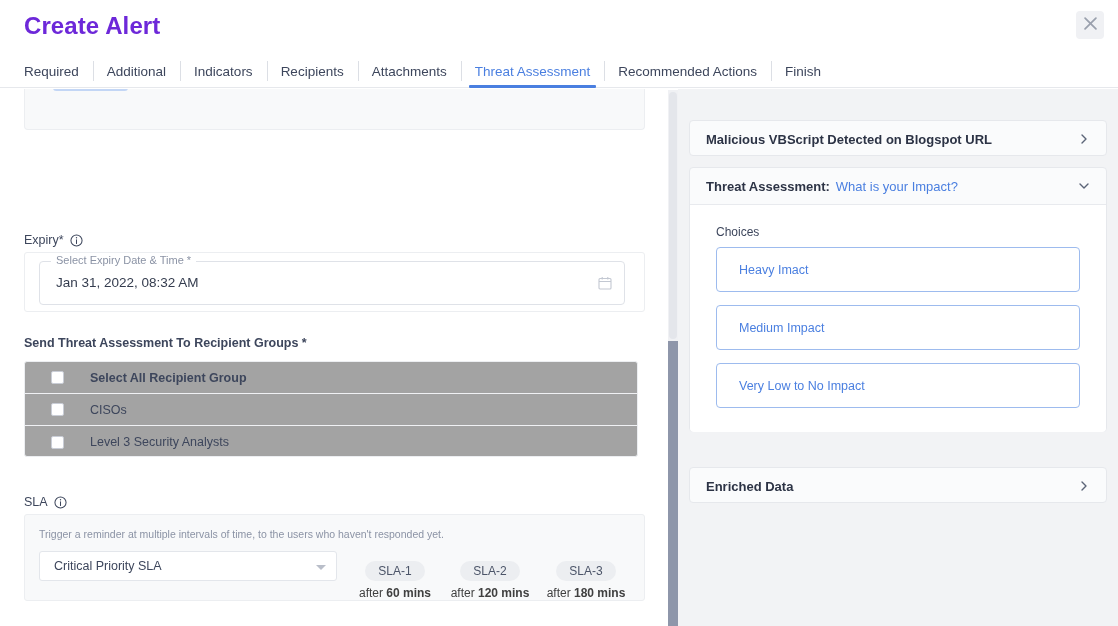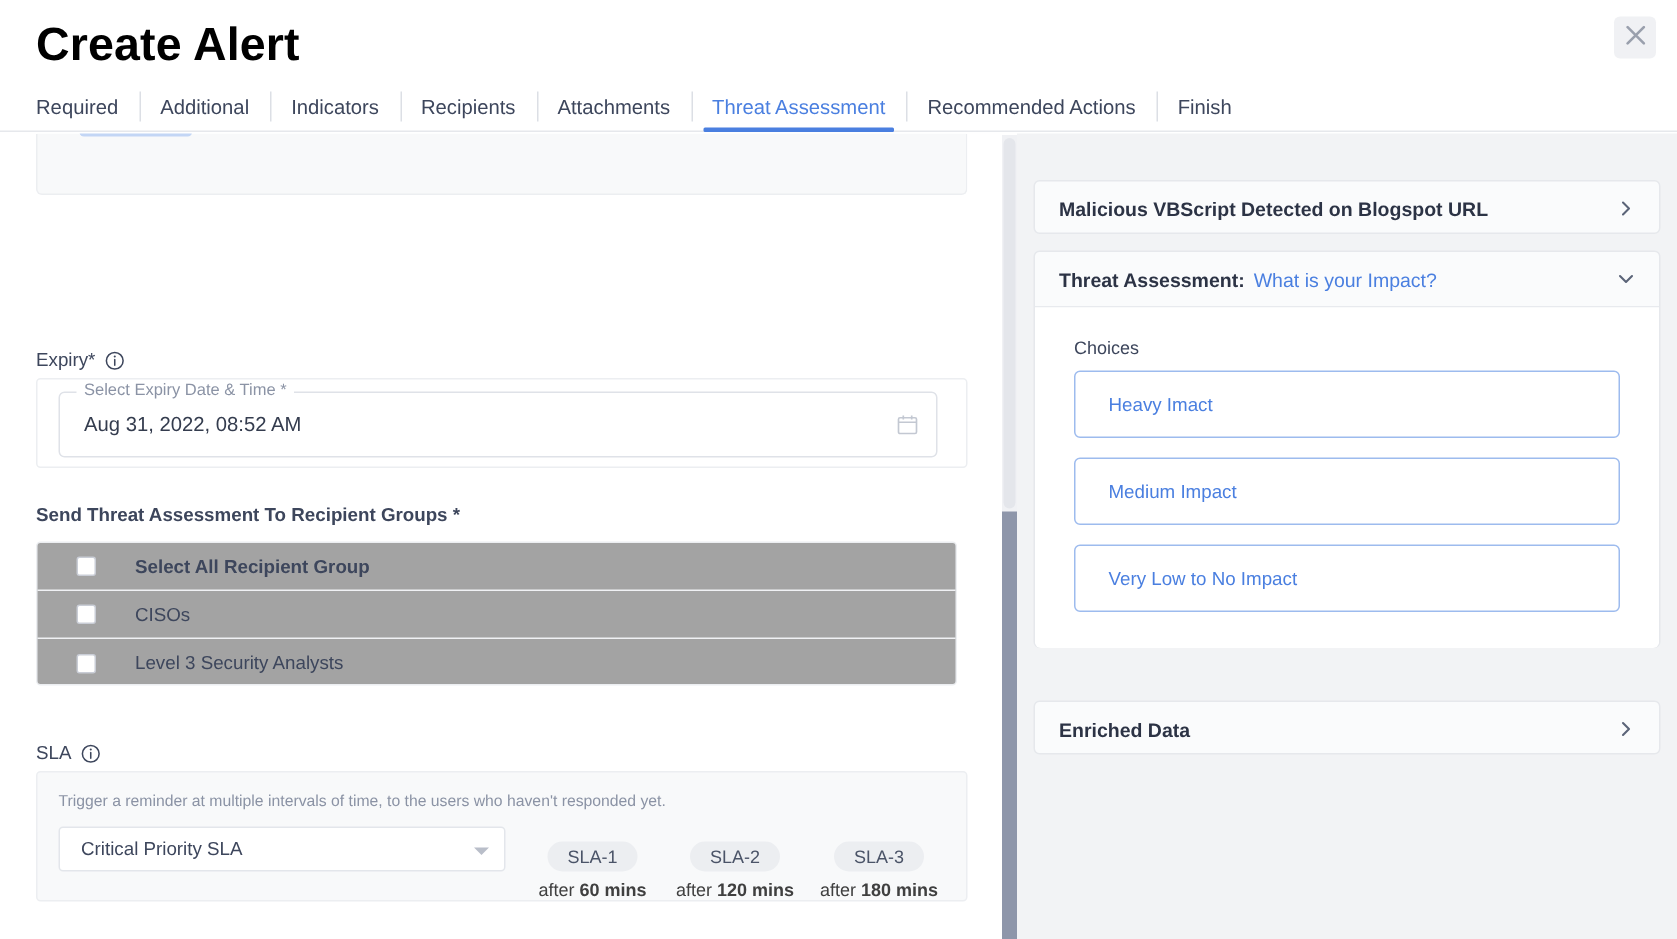--- a/index.html
+++ b/index.html
@@ -8,21 +8,21 @@
     font-family: "Liberation Sans", sans-serif;
     background: #ffffff;
     overflow: hidden;
     color: #3b4559;
   }
   #app { position: relative; width: 1118px; height: 626px; background:#fff; }
 
   
   .header-title {
     position: absolute; left: 24px; top: 12px;
-    font-size: 31px; font-weight: 700; color: #000000; letter-spacing: .1px;
+    font-size: 24px; font-weight: 700; color: #6d28d9; letter-spacing: .1px;
   }
   .close-btn {
     position: absolute; right: 14px; top: 11px;
     width: 28px; height: 28px; border-radius: 4px;
     background: #f0f1f4; border: none;
     display: flex; align-items: center; justify-content: center;
     cursor: pointer;
   }
   .close-btn svg { width: 13px; height: 13px; }
 
@@ -249,21 +249,21 @@
           <circle cx="7" cy="7" r="6"></circle>
             <path d="M7 6.2v4" stroke-linecap="round"></path>
             <circle cx="7" cy="4" r="0.75" fill="#3d465c" stroke="none"></circle>
         </svg>
       </span>
     </div>
 
     <div class="expiry-wrap">
       <div class="outlined-field">
         <div class="outlined-legend">Select Expiry Date &amp; Time *</div>
-        <div class="outlined-value">Aug 31, 2022, 08:52 AM</div>
+        <div class="outlined-value">Jan 31, 2022, 08:32 AM</div>
         <span class="cal-icon">
           <svg viewBox="0 0 14 14" fill="none" stroke="#c3c8d2" stroke-width="1.1">
             <rect x="1" y="2.5" width="12" height="10.5" rx="1"></rect>
               <path d="M1 5.5h12M4.2 1v2.6M9.8 1v2.6"></path>
           </svg>
         </span>
       </div>
     </div>
 
     <div class="field-label recip-label">Send Threat Assessment To Recipient Groups *</div>

